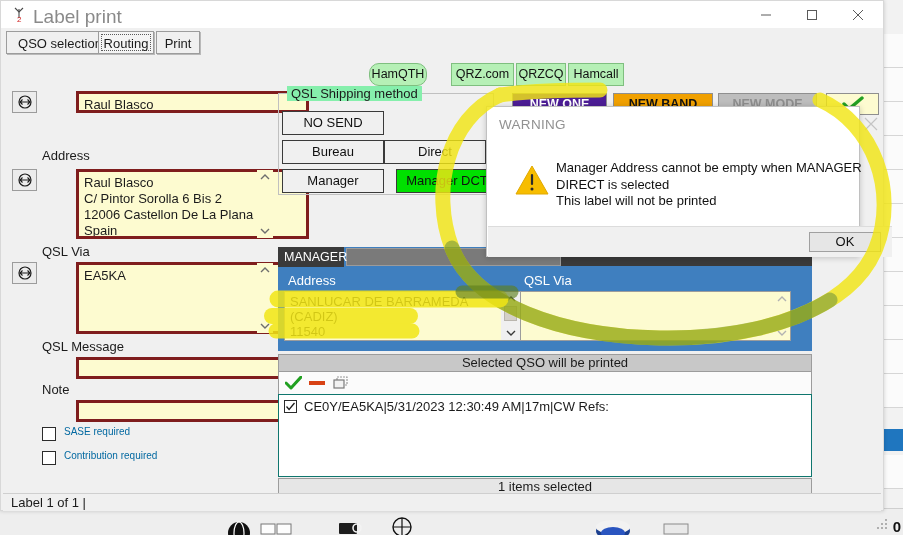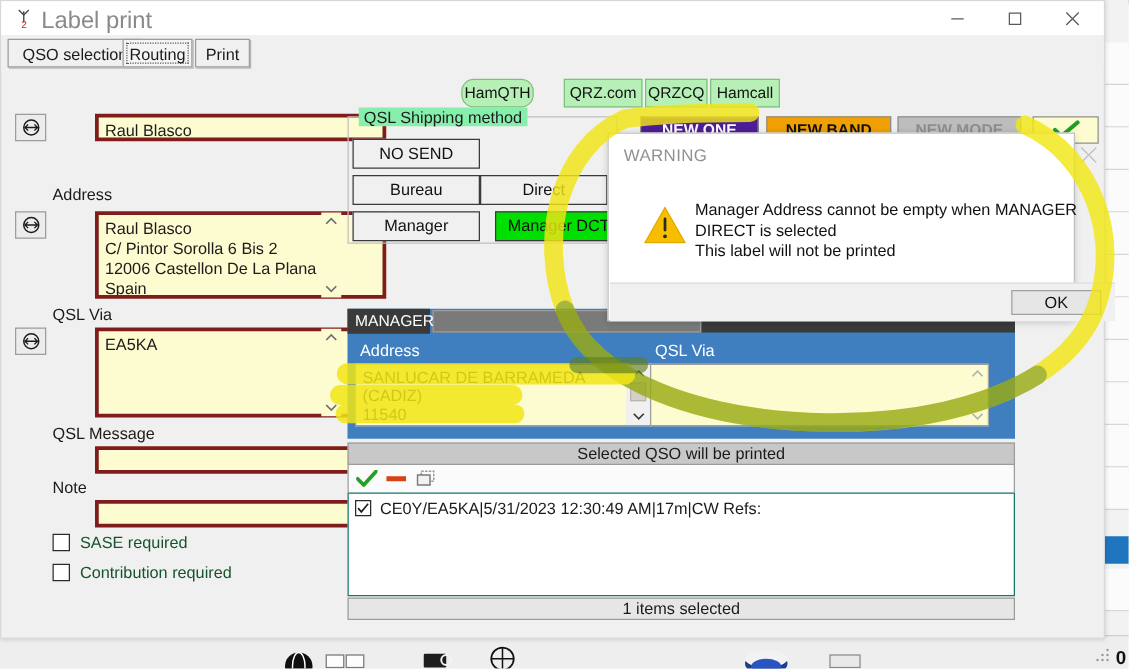--- a/index.html
+++ b/index.html
@@ -94,21 +94,21 @@
   #btn-address{left:11px;top:168px;}
   #field-address{left:39px;top:168px;width:233px;height:70px;padding-right:18px;}
   #label-qslvia{left:41px;top:243px;}
   #btn-qslvia{left:11px;top:261px;}
   #field-qslvia{left:39px;top:261px;width:233px;height:72px;padding-right:18px;}
   #label-qslmessage{left:41px;top:338px;}
   #field-qslmessage{left:39px;top:356px;width:233px;height:22px;}
   #label-note{left:41px;top:381px;}
   #field-note{left:39px;top:399px;width:233px;height:22px;}
 
-  .chkrow{position:absolute;font-size:13px;color:#14532d;}
+  .chkrow{position:absolute;font-size:10px;color:#0369a1;}
   .chkbox{position:absolute;left:0;top:1px;width:14px;height:14px;background:#fff;border:1px solid #2b2b2b;box-sizing:border-box;}
   .chktext{position:absolute;left:22px;top:0;white-space:nowrap;}
   #chk-sase{left:41px;top:425px;width:200px;height:18px;}
   #chk-contribution{left:41px;top:449px;width:200px;height:18px;}
 
   
   #statusbar{left:2px;top:492px;width:878px;height:17px;background:#f0f0f0;border-top:1px solid #cfcfcf;}
   #status-text{left:8px;top:0px;font-size:13px;color:#1b1b1b;line-height:17px;}
 
   
@@ -405,20 +405,23 @@
       <span id="qso-rowcheck">
         <svg width="11" height="11" viewBox="0 0 11 11" style="display:block">
           <path d="M1.5 5.5l2.6 3L9.5 2" stroke="#1b1b1b" stroke-width="1.3" fill="none"></path>
         </svg>
       </span>
       <span id="qso-rowtext">CE0Y/EA5KA|5/31/2023 12:30:49 AM|17m|CW Refs:</span>
     </div>
   </div>
   <div class="abs" id="qso-footer">1 items selected</div>
 
+  <div class="abs" id="statusbar">
+    <div class="abs" id="status-text">Label 1 of 1 |</div>
+  </div>
 </div>
 
 <div class="abs" id="warning-dialog">
   <div class="abs" id="warning-title">WARNING</div>
   <div class="abs" id="warning-close">
     <svg width="14" height="14" viewBox="0 0 14 14" style="position:absolute;left:5px;top:4px">
       <path d="M1 1l12 12M13 1L1 13" stroke="#c4c4c4" stroke-width="1.2"></path>
     </svg>
   </div>
   <svg class="abs" id="warning-icon" viewBox="0 0 34 30">

